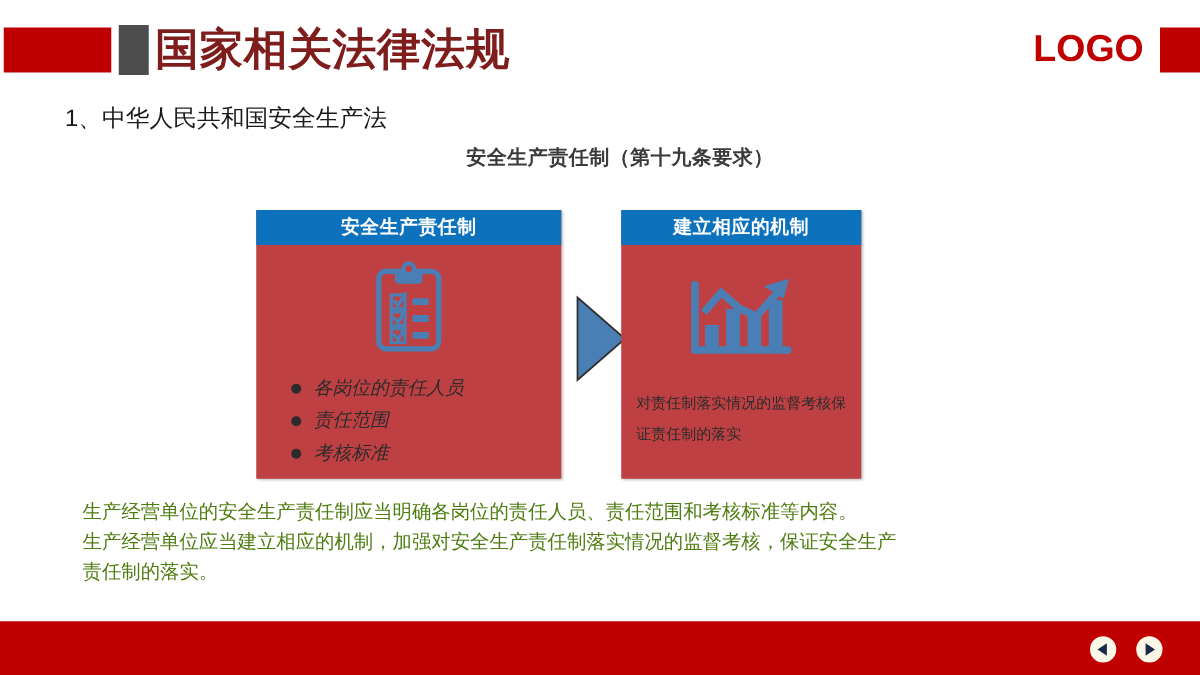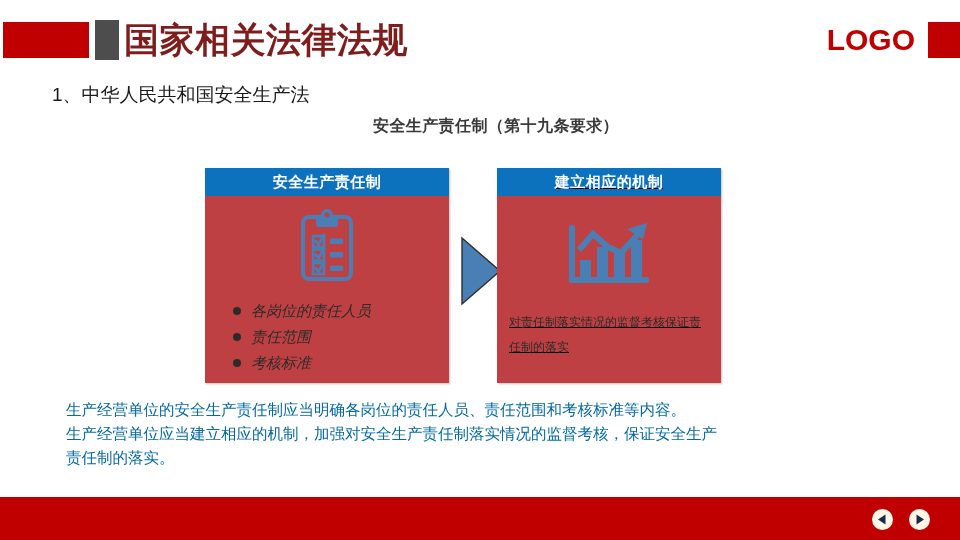--- a/index.html
+++ b/index.html
@@ -97,21 +97,21 @@
     background: #0d72bd;
     color: #ffffff;
     font-size: 15px;
     font-weight: bold;
     text-align: center;
     height: 28px;
     line-height: 28px;
     letter-spacing: 0.5px;
   }
   #card-left  { left: 205px; top: 168px; width: 244px; height: 215px; }
-  #card-right { left: 497px; top: 168px; width: 224px; height: 215px; text-decoration: underline; }
+  #card-right { left: 497px; top: 168px; width: 192px; height: 215px; }
 
   .icon-wrap {
     width: 100%;
     display: flex;
     justify-content: center;
     align-items: center;
   }
   #card-left .icon-wrap  { margin-top: 12px; height: 78px; }
   #card-right .icon-wrap { margin-top: 22px; height: 74px; }
 
@@ -157,21 +157,21 @@
   }
 
   
   .body-paragraph {
     position: absolute;
     left: 66px;
     top: 398px;
     width: 840px;
     font-size: 15.5px;
     line-height: 24px;
-    color: #0369a1;
+    color: #4d7c0f;
   }
 
   
   .footer-bar {
     position: absolute;
     left: 0;
     top: 497px;
     width: 960px;
     height: 43px;
     background: #c00000;

